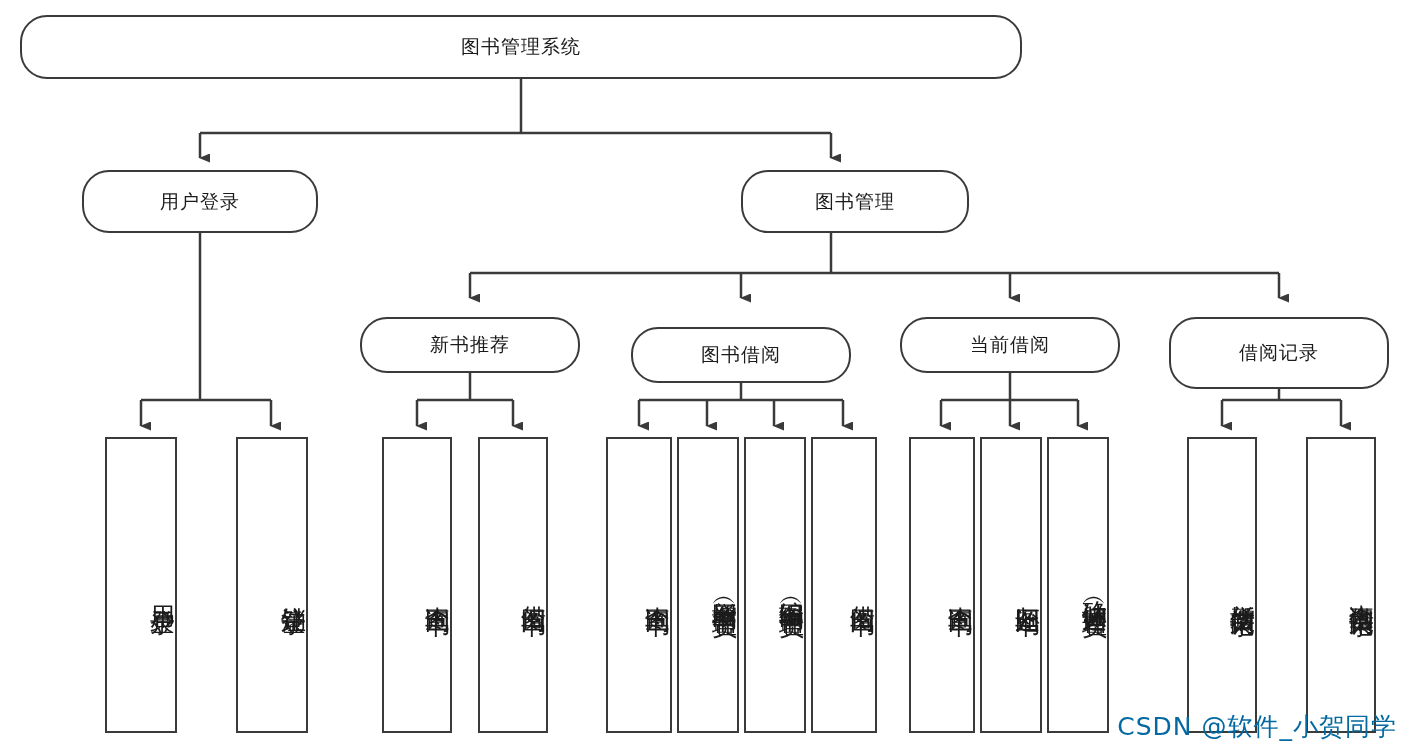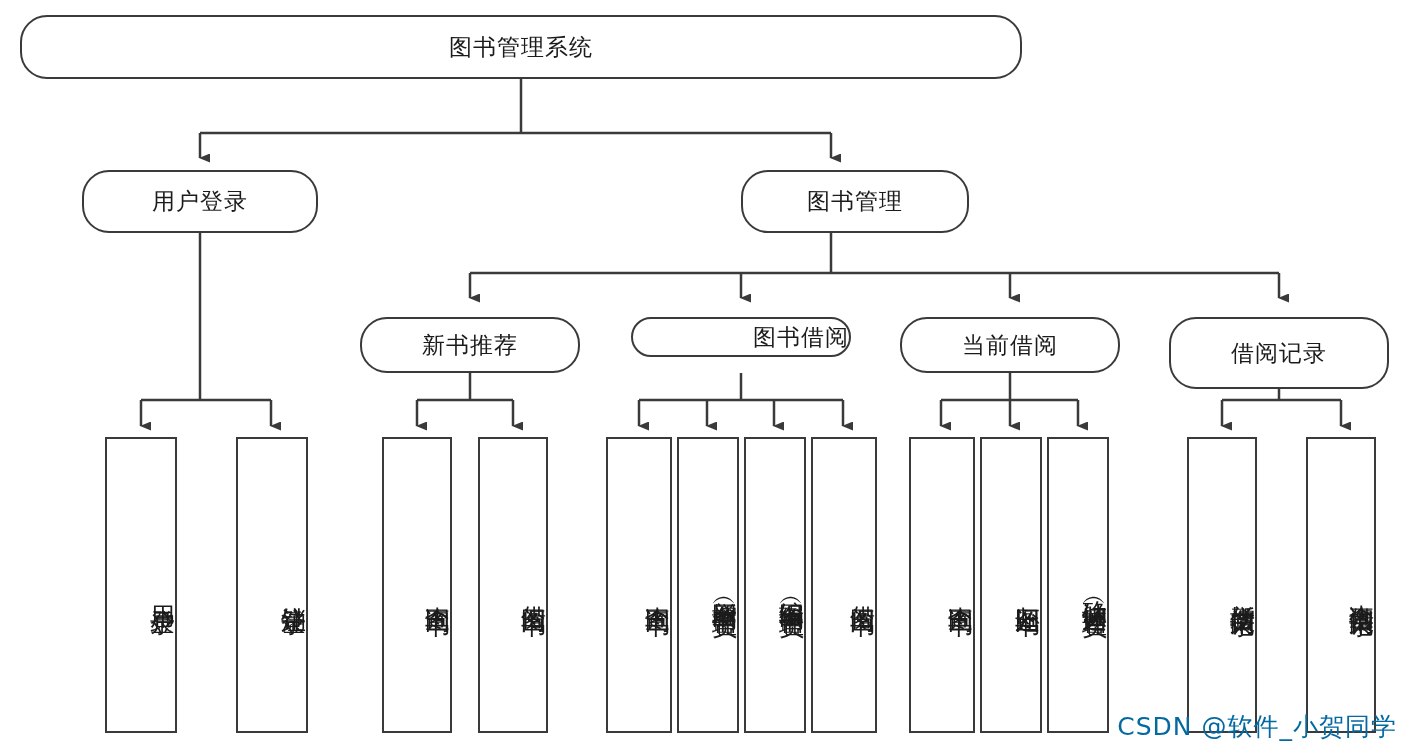--- a/index.html
+++ b/index.html
@@ -29,21 +29,21 @@
     position: absolute;
     box-sizing: border-box;
     background: #ffffff;
     border: 2.5px solid #3a3a3a;
     display: flex;
     align-items: center;
     justify-content: center;
     color: #1b1b1b;
   }
   .node.h {
-    font-size: 23px;
+    font-size: 19px;
     letter-spacing: 1px;
     line-height: 1.15;
     border-radius: 27px;
   }
   .node.v {
     writing-mode: vertical-rl;
     text-orientation: upright;
     font-size: 25px;
     letter-spacing: 2px;
     padding-top: 10px;
@@ -133,21 +133,21 @@
   <div class="node h" style="left:82px; top:170px; width:236px; height:63px;">
     <span class="htext">用户登录</span>
   </div>
   <div class="node h" style="left:713px; top:170px; width:228px; height:63px;margin-left:28px;">
     <span class="htext">图书管理</span>
   </div>
 
   <div class="node h" style="left:360px; top:317px; width:220px; height:56px;">
     <span class="htext">新书推荐</span>
   </div>
-  <div class="node h" style="left:631px; top:317px; width:220px; height:40px;justify-content:flex-end;">
+  <div class="node h" style="left:631px; top:327px; width:220px; height:56px;">
     <span class="htext">图书借阅</span>
   </div>
   <div class="node h" style="left:900px; top:317px; width:220px; height:56px;text-align:right;">
     <span class="htext">当前借阅</span>
   </div>
   <div class="node h" style="left:1169px; top:317px; width:220px; height:72px;">
     <span class="htext">借阅记录</span>
   </div>
 
   <div class="node v" style="left:105px; top:437px; width:72px; height:296px;">

